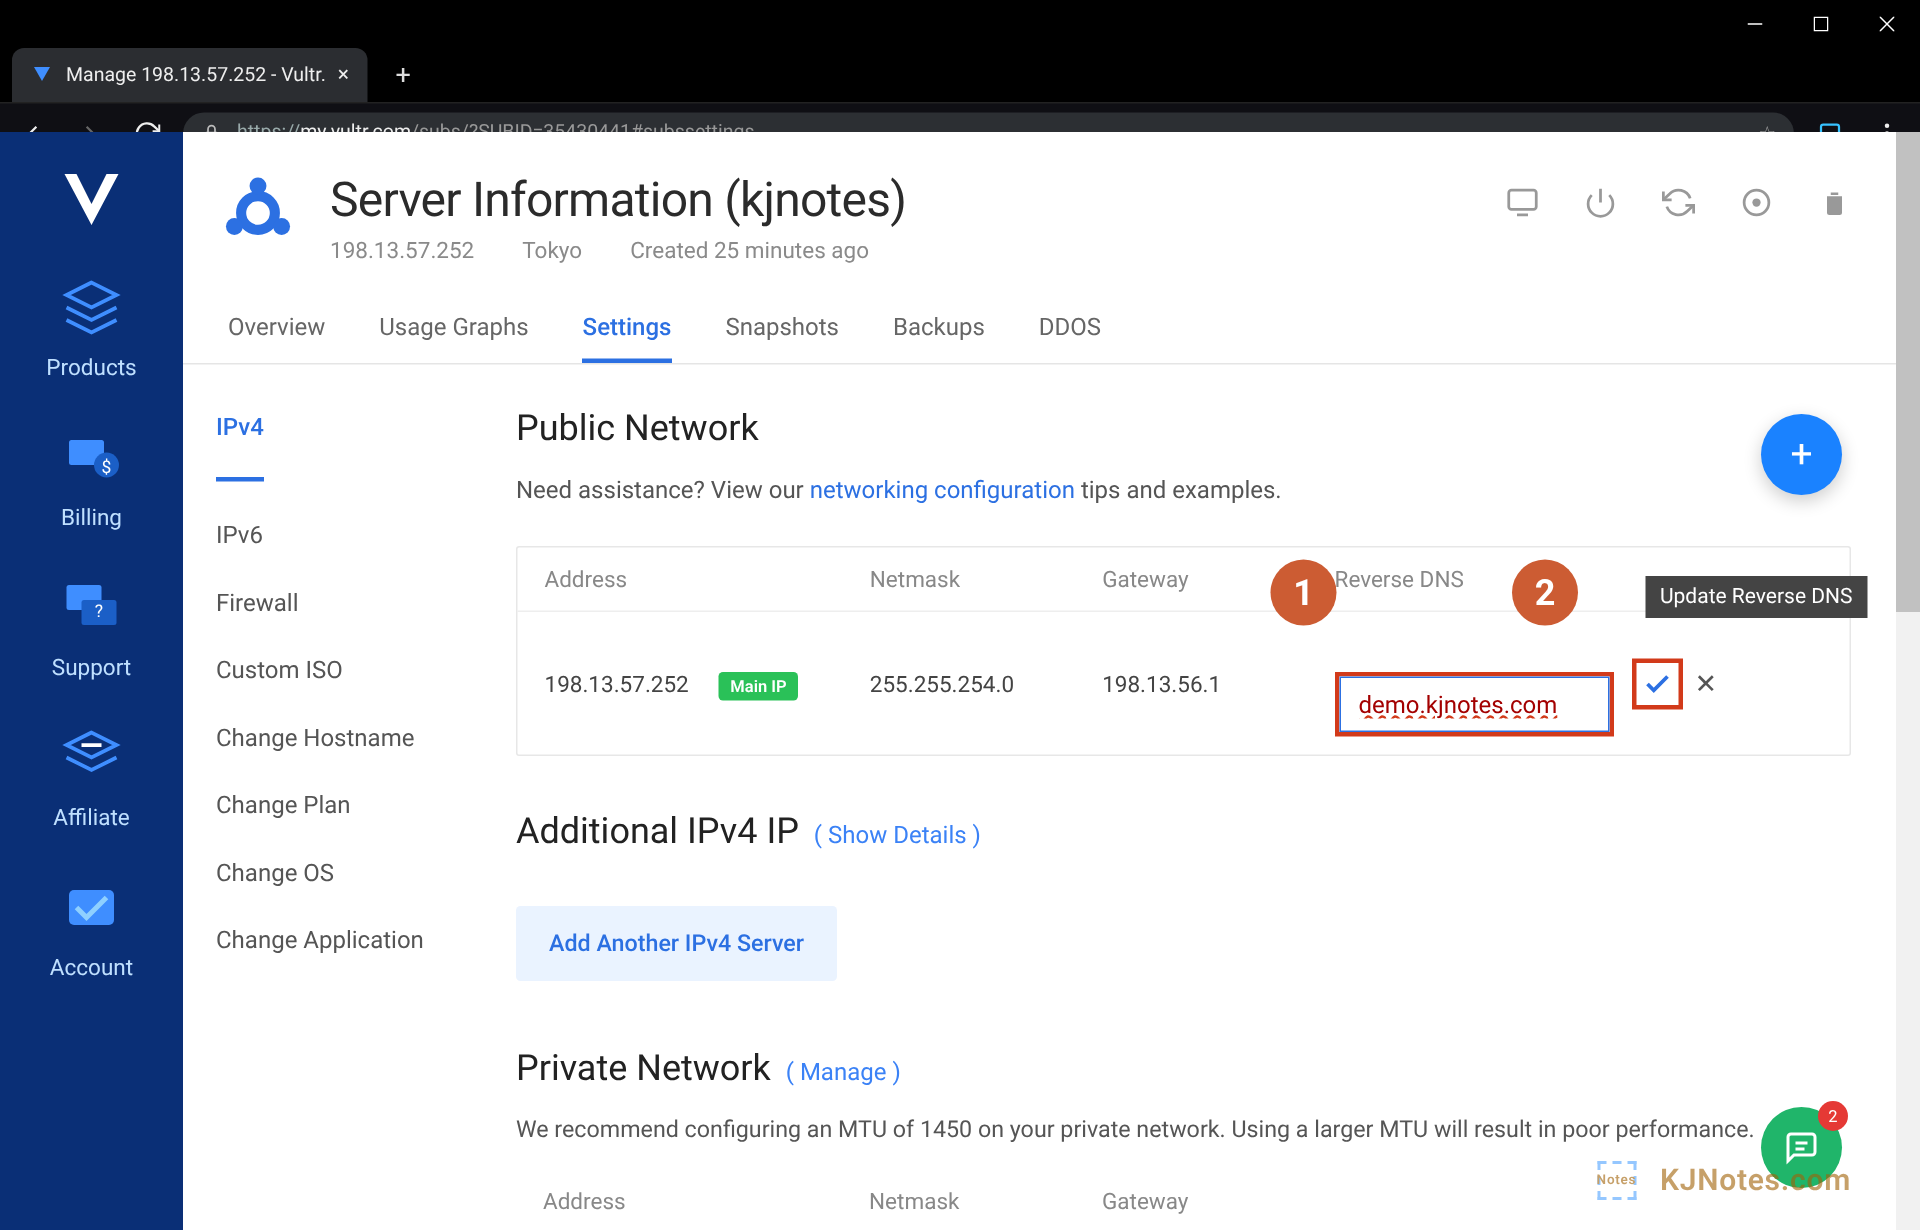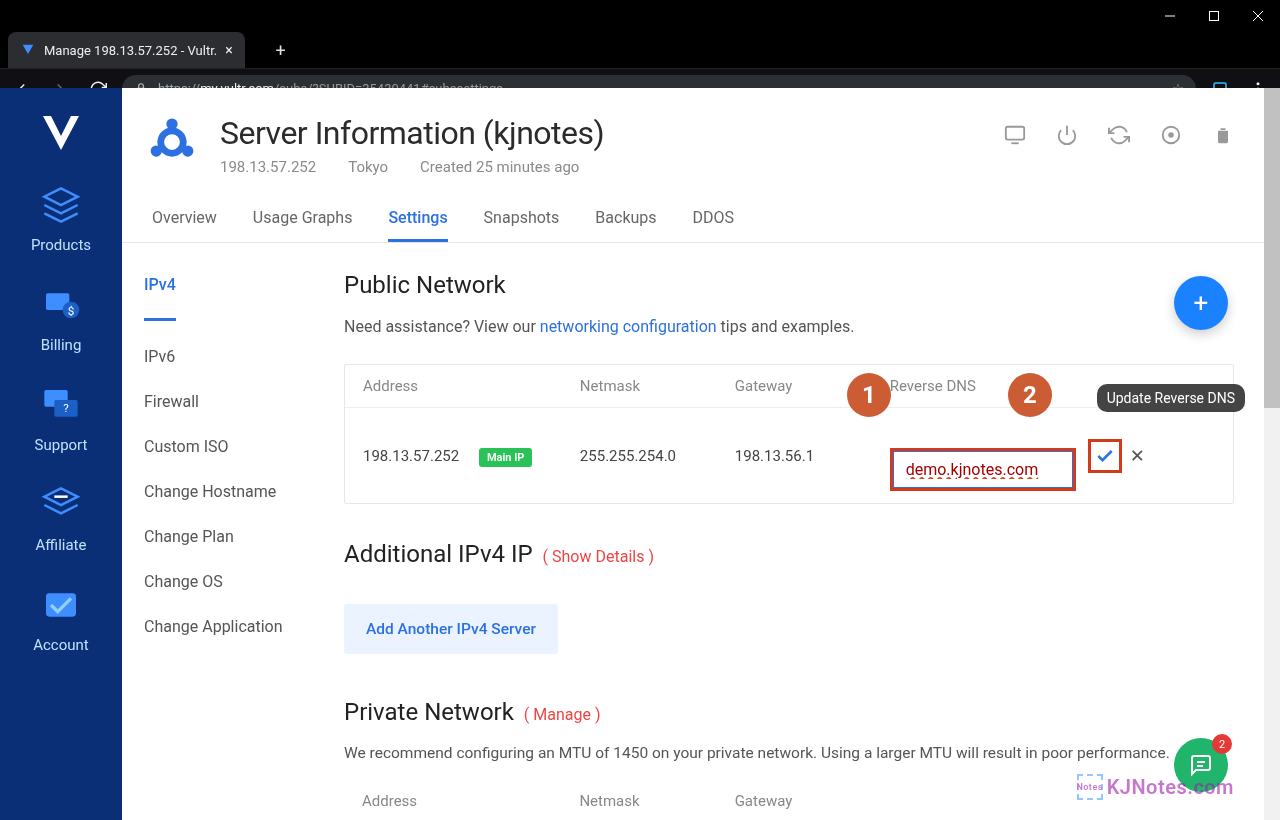--- a/index.html
+++ b/index.html
@@ -5,21 +5,21 @@
 * { margin: 0; padding: 0; box-sizing: border-box; font-family: -apple-system, BlinkMacSystemFont, "Segoe UI", Roboto, Helvetica, Arial, sans-serif; }
 body { width: 1280px; height: 820px; overflow: hidden; background: #000; position: relative; color: #222; }
 
 
 .titlebar { height: 32px; background: #000; display: flex; align-items: center; color: #bbb; }
 .titlebar-spacer { flex: 1; }
 .win-ctrl { width: 44px; height: 32px; display: flex; align-items: center; justify-content: center; color: #fff; font-size: 10px; }
 .titlebar svg { display: block; }
 
 
-.tabbar { height: 36px; background: #000; display: flex; align-items: stretch; padding: 0 8px; gap: 16px; }
+.tabbar { height: 36px; background: #000; display: flex; align-items: stretch; padding: 0 8px; gap: 4px; }
 .tab { display: flex; align-items: center; gap: 8px; padding: 0 12px; color: #eee; font-size: 13px; background: #2b2d31; border-radius: 8px 8px 0 0; min-width: 220px; }
 .tab-favicon { width: 16px; height: 16px; }
 .tab-close { margin-left: auto; font-size: 14px; }
 .newtab { display: flex; align-items: center; justify-content: center; width: 28px; color: #ddd; font-size: 18px; margin-left: 6px; }
 
 
 .urlbar { height: 40px; background: #0f0f14; display: flex; align-items: center; padding: 0 8px; gap: 10px; color: #ccc; border-top: 1px solid #222; }
 .nav-icn { width: 28px; height: 28px; display: flex; align-items: center; justify-content: center; color: #eee; }
 .nav-icn.dim { color: #666; }
 .address { flex: 1; height: 28px; background: #2c2f33; border-radius: 14px; display: flex; align-items: center; padding: 0 12px; font-size: 13px; color: #bbb; gap: 10px; }
@@ -68,37 +68,37 @@
 .table-row { color: #444; }
 .badge-main { background: #2ac158; color: #fff; font-size: 11px; padding: 3px 8px; border-radius: 3px; margin-left: 16px; font-weight: 600; }
 
 .rdns-cell { display: flex; align-items: center; gap: 12px; position: relative; }
 .rdns-input-wrap { border: 3px solid #d23a1a; padding: 0; position: relative; margin-top: 28px; }
 .rdns-input { border: 1px solid #2c70e2; padding: 8px 12px; font-size: 16px; color: #a30000; width: 180px; outline: none; text-decoration: underline; text-decoration-style: wavy; text-decoration-color: #d23a1a; }
 .rdns-actions { display: flex; align-items: center; gap: 8px; }
 .rdns-confirm { border: 3px solid #d23a1a; width: 34px; height: 34px; display: flex; align-items: center; justify-content: center; color: #2c70e2; }
 .rdns-cancel { color: #555; font-size: 18px; }
 
-.tooltip { position: absolute; top: -36px; right: -30px; background: #444; color: #fff; padding: 6px 10px; font-size: 14px; border-radius: 10px; white-space: nowrap; }
+.tooltip { position: absolute; top: -36px; right: -30px; background: #444; color: #fff; padding: 6px 10px; font-size: 14px; border-radius: 0; white-space: nowrap; }
 
 .badge-circle { position: absolute; background: #cc5c33; color: #fff; width: 44px; height: 44px; border-radius: 50%; display: flex; align-items: center; justify-content: center; font-size: 24px; font-weight: 700; }
 
 .section-title { font-size: 24px; font-weight: 400; color: #222; margin-top: 36px; }
-.section-title .inline-link { font-size: 16px; color: #ef4444; margin-left: 4px; font-weight: 400; }
+.section-title .inline-link { font-size: 16px; color: #3b82f6; margin-left: 4px; font-weight: 400; }
 .add-btn { margin-top: 18px; background: #eaf3ff; color: #2c70e2; border: none; padding: 16px 22px; font-size: 15.5px; border-radius: 3px; cursor: pointer; font-weight: 500; }
 .private-desc { color: #555; font-size: 15.5px; margin-top: 16px; }
 
 .table2-head { display: grid; grid-template-columns: 1.4fr 1fr 1fr 2.1fr; padding: 12px 18px; color: #888; font-size: 15px; margin-top: 18px; }
 
 .fab { position: absolute; right: 36px; top: 188px; width: 54px; height: 54px; border-radius: 50%; background: #1a82ff; display: flex; align-items: center; justify-content: center; box-shadow: 0 4px 12px rgba(0,0,0,0.2); color: #fff; font-size: 26px; cursor: pointer; }
 
 .chat-fab { position: absolute; right: 36px; bottom: 28px; width: 54px; height: 54px; border-radius: 50%; background: #20b56a; display: flex; align-items: center; justify-content: center; color: #fff; }
 .chat-badge { position: absolute; top: -4px; right: -4px; background: #e53935; color: #fff; width: 20px; height: 20px; border-radius: 50%; font-size: 11px; display: flex; align-items: center; justify-content: center; }
 
-.watermark { position: absolute; right: 30px; bottom: 20px; color: #a21caf; font-size: 20px; font-weight: 600; opacity: 0.6; display:flex; align-items:center; gap:4px; letter-spacing:0.5px; }
+.watermark { position: absolute; right: 30px; bottom: 20px; color: #a16207; font-size: 20px; font-weight: 600; opacity: 0.6; display:flex; align-items:flex-start; gap:16px; letter-spacing:0.5px; }
 .watermark .wm-icon { width:26px; height:26px; border:2px dashed #4fa3ff; display:flex; align-items:center; justify-content:center; font-size:9px; }
 </style>
 </head>
 <body>
 
 <div class="titlebar">
   <div class="titlebar-spacer"></div>
   <div class="win-ctrl">
       <svg width="10" height="10">
         <line x1="0" y1="5" x2="10" y2="5" stroke="#fff" stroke-width="1"></line>

